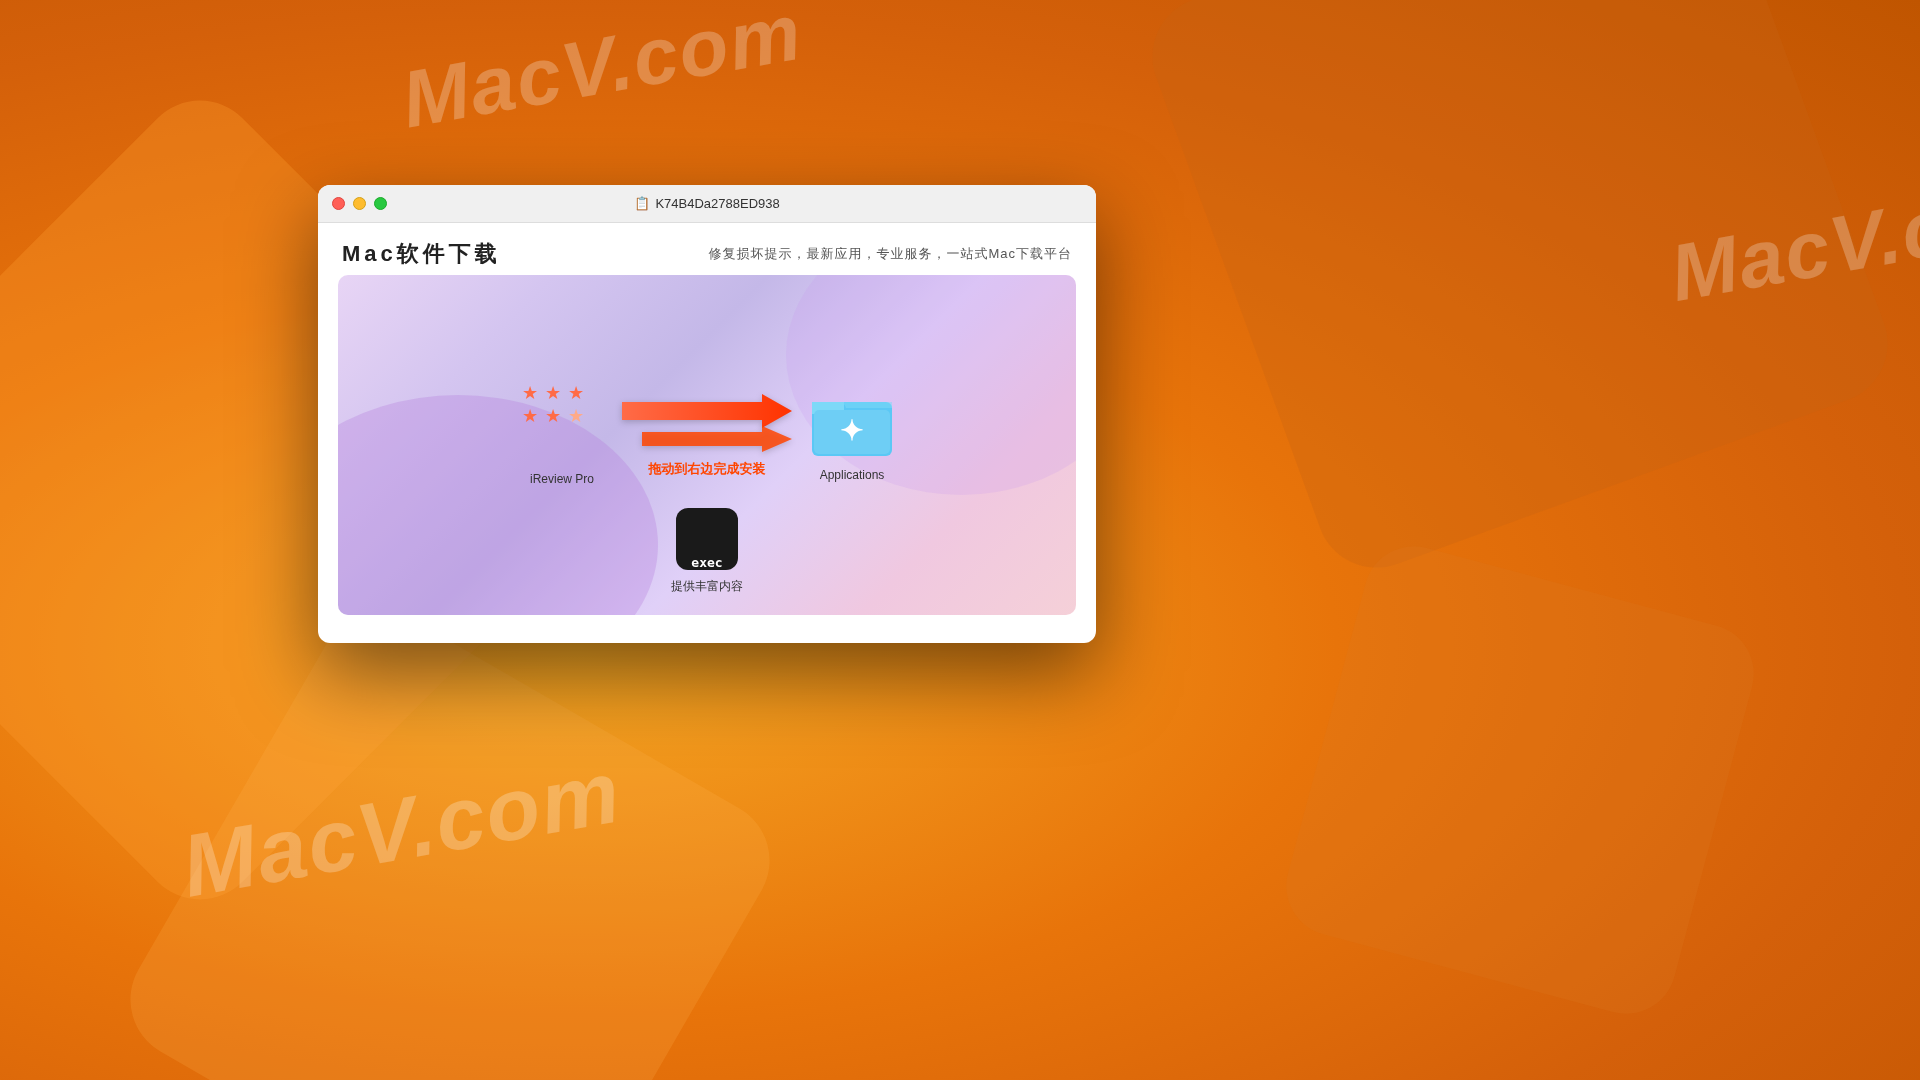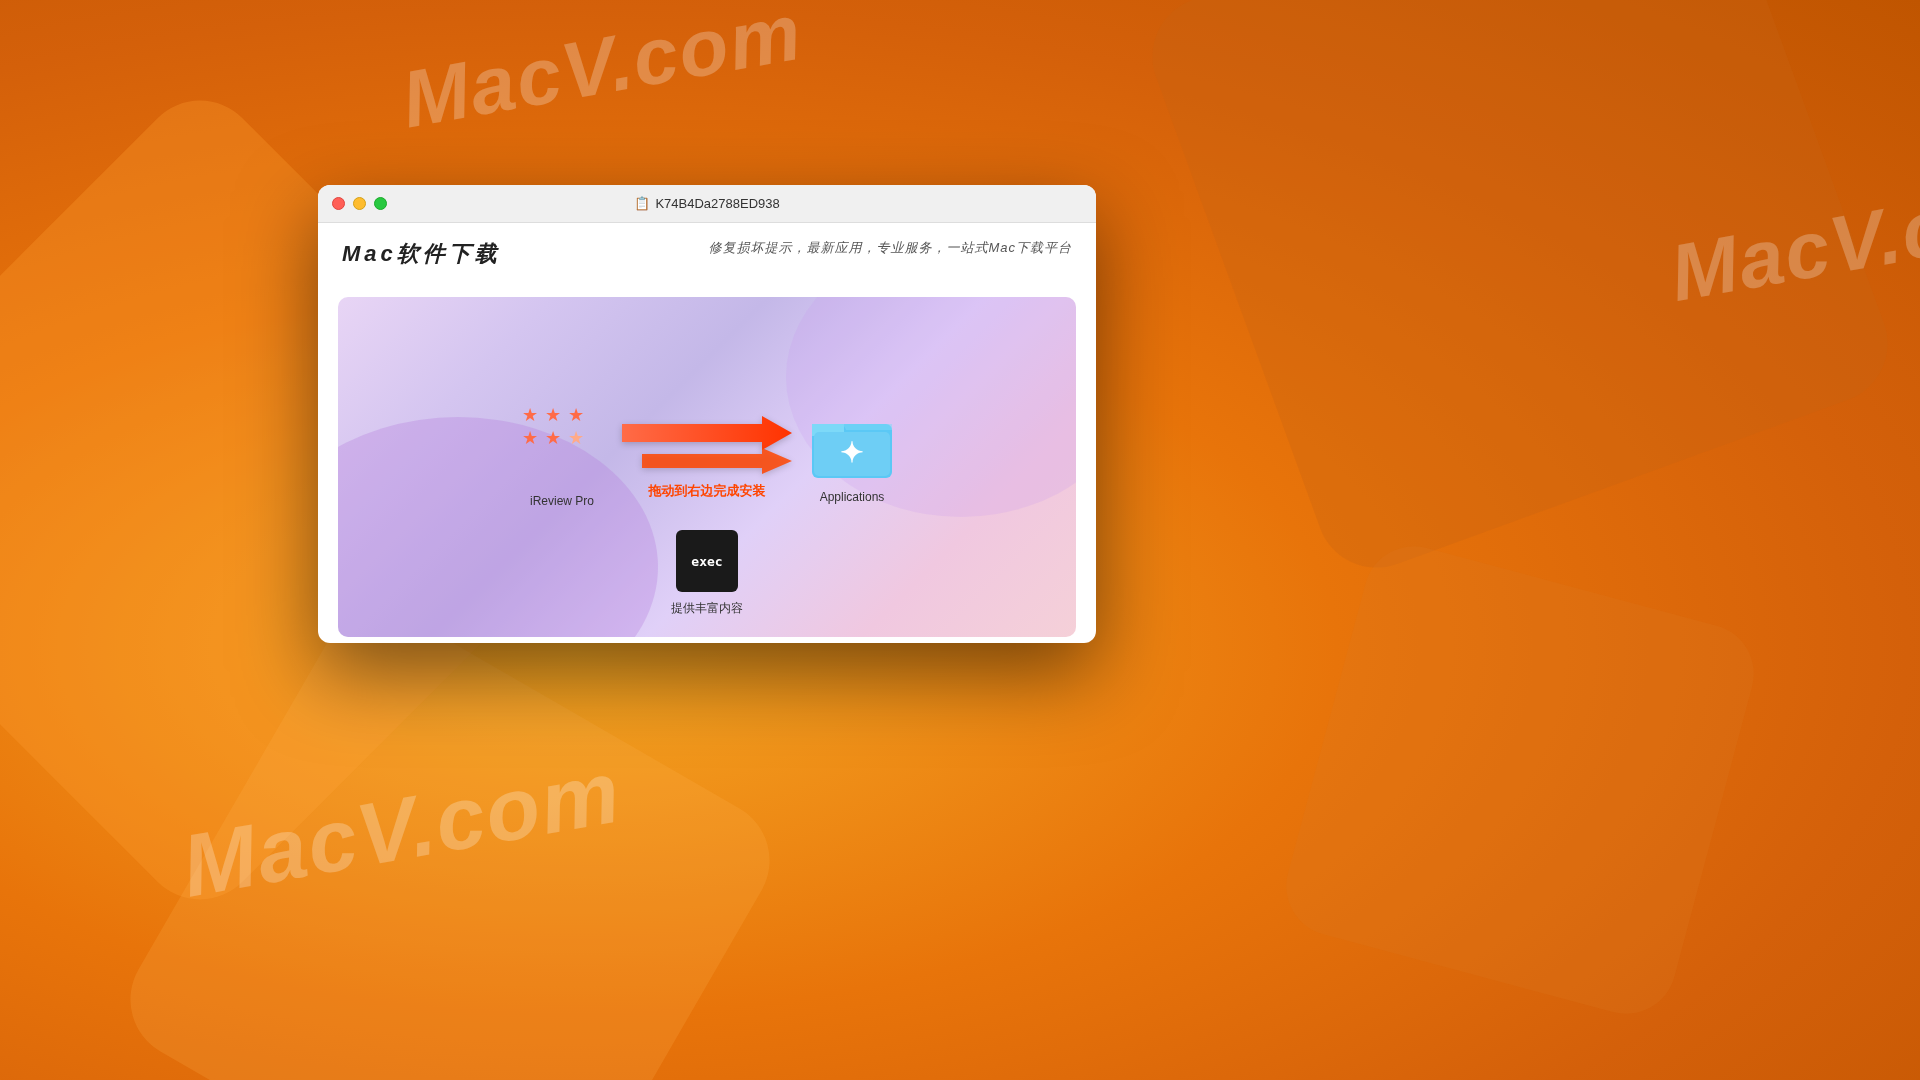--- a/index.html
+++ b/index.html
@@ -130,25 +130,25 @@
       font-size: 13px;
       font-weight: 500;
       color: #333;
       display: flex;
       align-items: center;
       gap: 5px;
     }
 
     
     .header {
-      padding: 16px 24px 28px 24px;
+      padding: 16px 24px 6px 24px;
       display: flex;
       justify-content: space-between;
+      align-items: center;
       background: #fff;
-      font-style: italic;
     }
 
     .header-logo {
       font-size: 22px;
       font-weight: bold;
       color: #222;
       letter-spacing: 4px;
     }
 
     .header-tagline {
@@ -259,23 +259,23 @@
       bottom: 20px;
       left: 50%;
       transform: translateX(-50%);
       z-index: 2;
     }
 
     .exec-icon {
       width: 62px;
       height: 62px;
       background: #1a1a1a;
-      border-radius: 6px;
-      display: flex;
-      align-items: center;
+      border-radius: 12px;
+      display: flex;
+      align-items: flex-end;
       justify-content: center;
       font-size: 13px;
       color: #fff;
       font-family: monospace;
       font-weight: bold;
     }
 
     .icon-label {
       font-size: 12px;
       color: #333;

